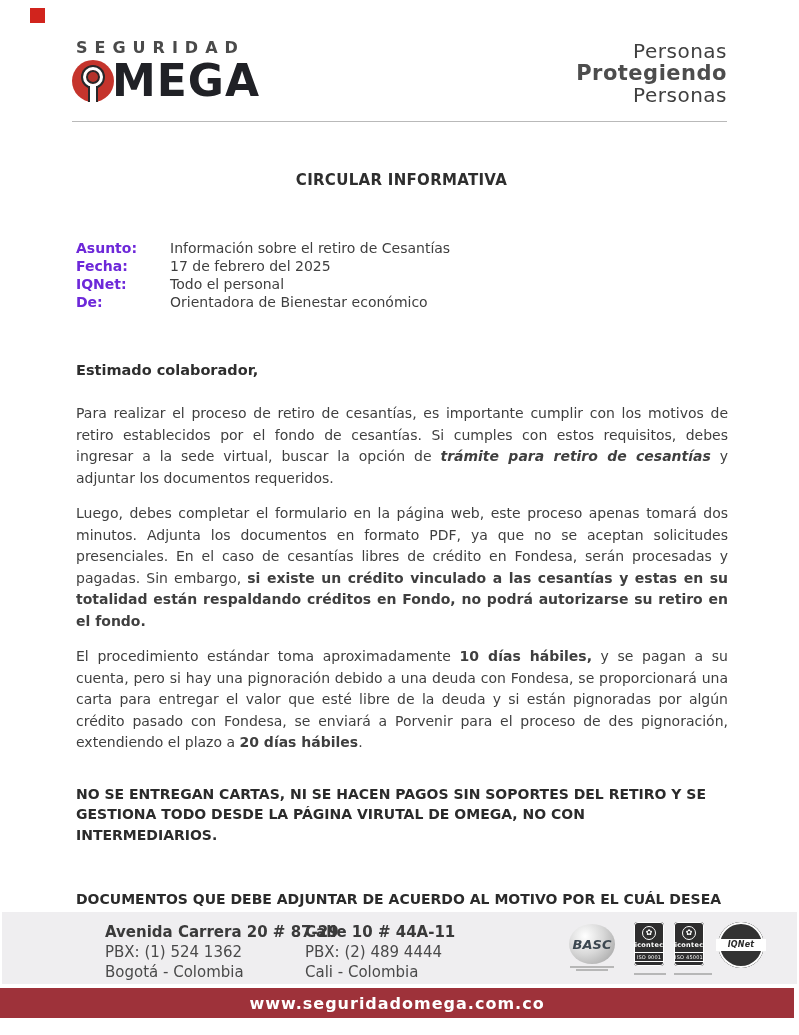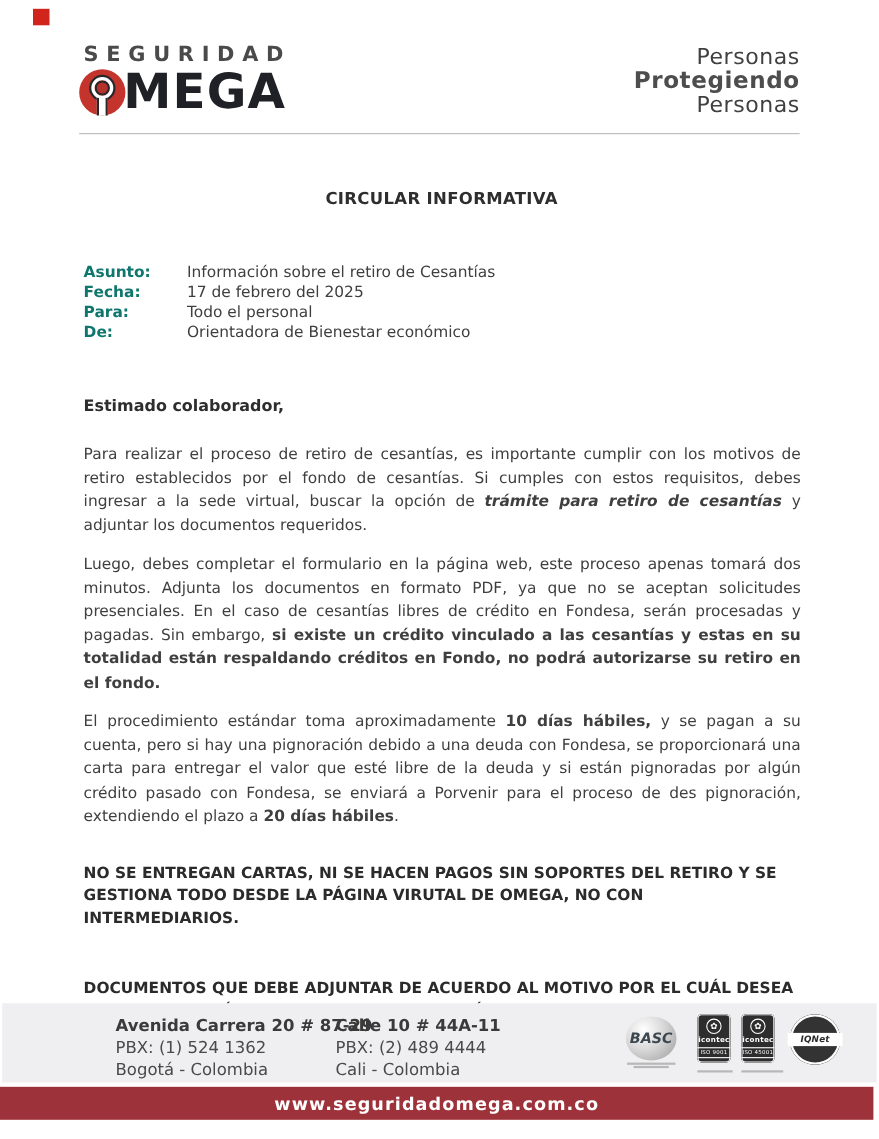--- a/index.html
+++ b/index.html
@@ -8,21 +8,21 @@
     background:#ffffff; overflow:hidden;
     font-family:"DejaVu Sans", sans-serif; color:#3f3f3f;
   }
 
   
   .corner-square { position:absolute; left:30px; top:8px; width:15px; height:15px; background:#d1241d; }
 
   
   .logo-block { position:absolute; left:72px; top:38px; width:240px; }
   .logo-top {
-    font-size:19px; font-weight:700; letter-spacing:7px; color:#4a4a4a;
+    font-size:16px; font-weight:700; letter-spacing:7px; color:#4a4a4a;
     padding-left:4px; white-space:nowrap;
   }
   .logo-bottom { position:relative; margin-top:3px; height:46px; white-space:nowrap; }
   .omega-icon {
     position:relative; display:inline-block; vertical-align:middle;
     width:42px; height:42px; background:#c5342c; border-radius:50%;
   }
   .omega-ring {
     position:absolute; left:11px; top:7px; width:14px; height:14px;
     background:#b5322b; border:3px solid #ffffff; border-radius:50%;
@@ -41,21 +41,21 @@
   .tagline .bold  { font-size:21px; color:#4d4d4d; font-weight:700; letter-spacing:0.5px; }
   .header-rule { position:absolute; left:72px; top:121px; width:655px; height:1px; background:#b9b9b9; }
 
   
   .doc-title {
     position:absolute; left:76px; top:171px; width:651px; text-align:center;
     font-size:15px; font-weight:700; color:#2e2e2e; letter-spacing:0.3px;
   }
   .meta-block { position:absolute; left:76px; top:239px; width:651px; font-size:14px; }
   .meta-row { display:flex; line-height:18px; }
-  .meta-label { width:94px; font-weight:700; color:#0f766e; }
+  .meta-label { width:94px; font-weight:700; color:#6d28d9; }
   .meta-value { color:#3f3f3f; }
 
   .body-block { position:absolute; left:76px; top:362px; width:652px; font-size:14px; }
   .greeting { font-weight:700; color:#2e2e2e; font-size:14.5px; }
   .para { margin:0; text-align:justify; line-height:21.5px; color:#3f3f3f; }
   .paras .para:nth-of-type(1) { margin-top:25px; }
   .paras .para:nth-of-type(2) { margin-top:14px; }
   .paras .para:nth-of-type(3) { margin-top:14px; }
   .paras .para:nth-of-type(4) { margin-top:30px; }
   .paras .para:nth-of-type(5) { margin-top:44px; }
@@ -134,21 +134,21 @@
   <div class="meta-block">
     <div class="meta-row">
       <span class="meta-label">Asunto:</span>
       <span class="meta-value">Información sobre el retiro de Cesantías</span>
     </div>
     <div class="meta-row">
       <span class="meta-label">Fecha:</span>
       <span class="meta-value">17 de febrero del 2025</span>
     </div>
     <div class="meta-row">
-      <span class="meta-label">Para:</span>
+      <span class="meta-label">IQNet:</span>
       <span class="meta-value">Todo el personal</span>
     </div>
     <div class="meta-row">
       <span class="meta-label">De:</span>
       <span class="meta-value">Orientadora de Bienestar económico</span>
     </div>
   </div>
 
   <div class="body-block">
     <div class="greeting">Estimado colaborador,</div>

